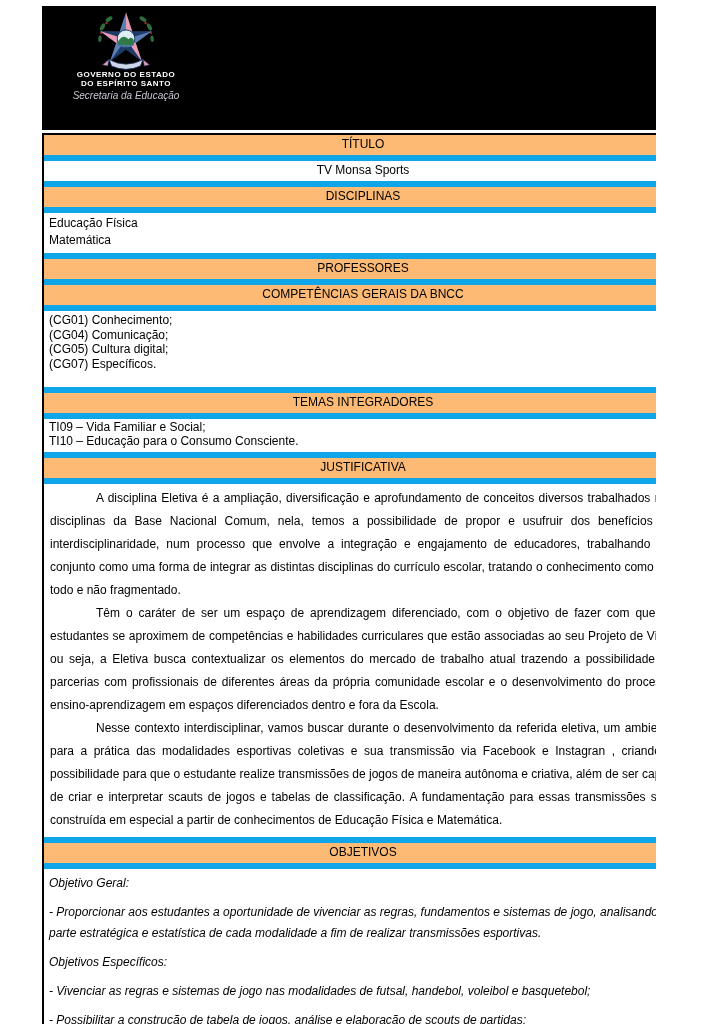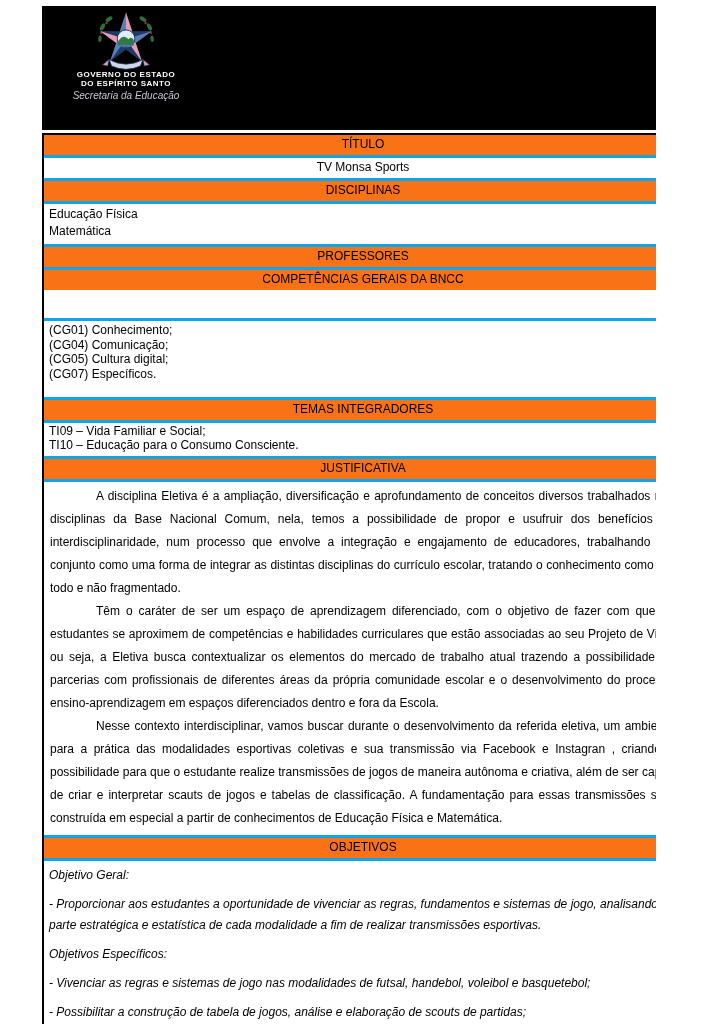--- a/index.html
+++ b/index.html
@@ -9,28 +9,28 @@
 
   
   .black-header { height:124px; background:#000000; margin-bottom:3px; }
   .logo-block { width:156px; margin-left:6px; padding-top:4px; text-align:center; }
   .crest { display:block; margin:0 auto; }
   .org-line { color:#ffffff; font-size:8px; font-weight:bold; letter-spacing:0.5px; line-height:9px; }
   .org-sub { color:#c7c7d2; font-family:Liberation Sans, sans-serif; font-style:italic; font-size:10px; margin-top:2px; }
 
   
   .tbl { border:2px solid #000000; background:#ffffff; }
-  .row { border-top:3px solid #0ea5e9; }
+  .row { border-top:6px solid #0ea5e9; }
   .row.first { border-top:none; }
-  .sec-hdr { background:#f97316; text-align:center; font-size:12px; line-height:15px; padding:2px 0 3px 0; }
+  .sec-hdr { background:#fdba74; text-align:center; font-size:12px; line-height:15px; padding:2px 0 3px 0; }
   .cell { font-size:12px; padding:2px 6px 4px 5px; }
   .cell.center { text-align:center; padding:2px 0 3px 0; line-height:15px; }
   .lines-17 div { line-height:17px; }
   .lines-14 div { line-height:14.5px; }
-  .cg-cell { padding-bottom:16px;margin-top:28px; }
+  .cg-cell { padding-bottom:16px; }
   .temas-cell div { line-height:13.5px; }
   .just-cell { padding:3px 8px 5px 6px; }
   .just-cell p { margin:0; font-size:12px; line-height:23px; text-align:justify; text-indent:46px; }
   .obj-cell { padding:4px 8px 8px 5px;font-style:italic; }
   .obj-cell p { margin:0 0 8px 0; font-size:12px; line-height:21px; }
   .obj-cell p:last-child { margin-bottom:0; }
 </style>
 </head>
 <body>
 

